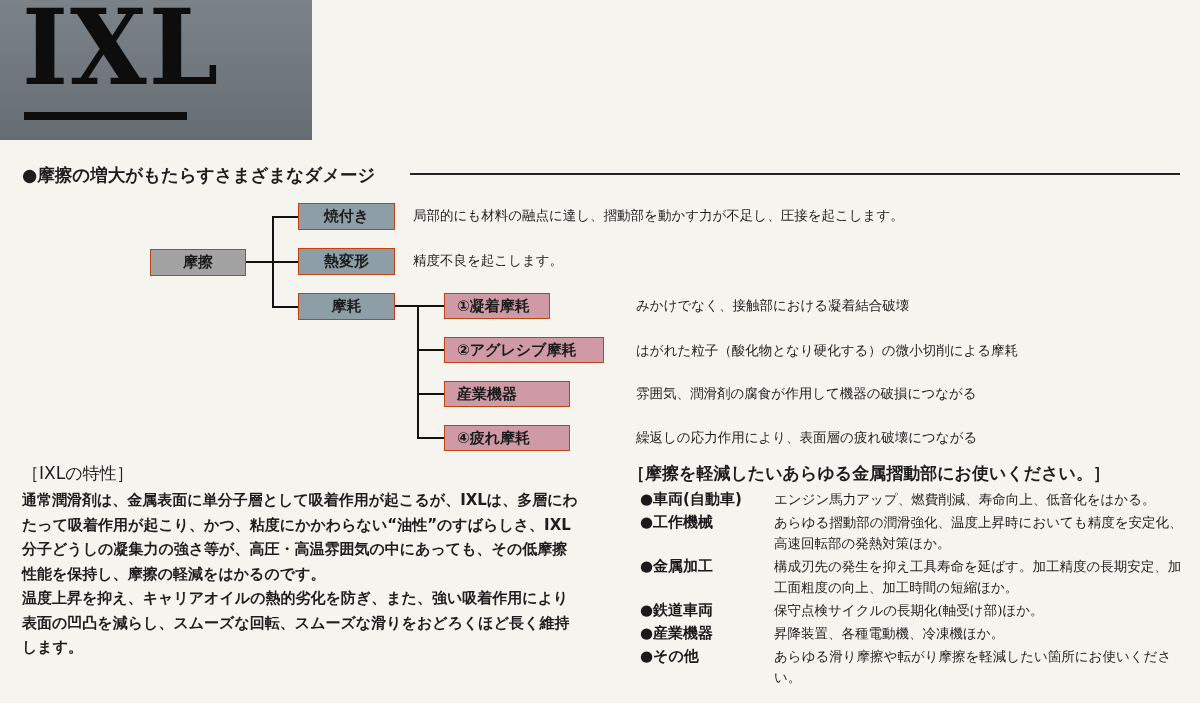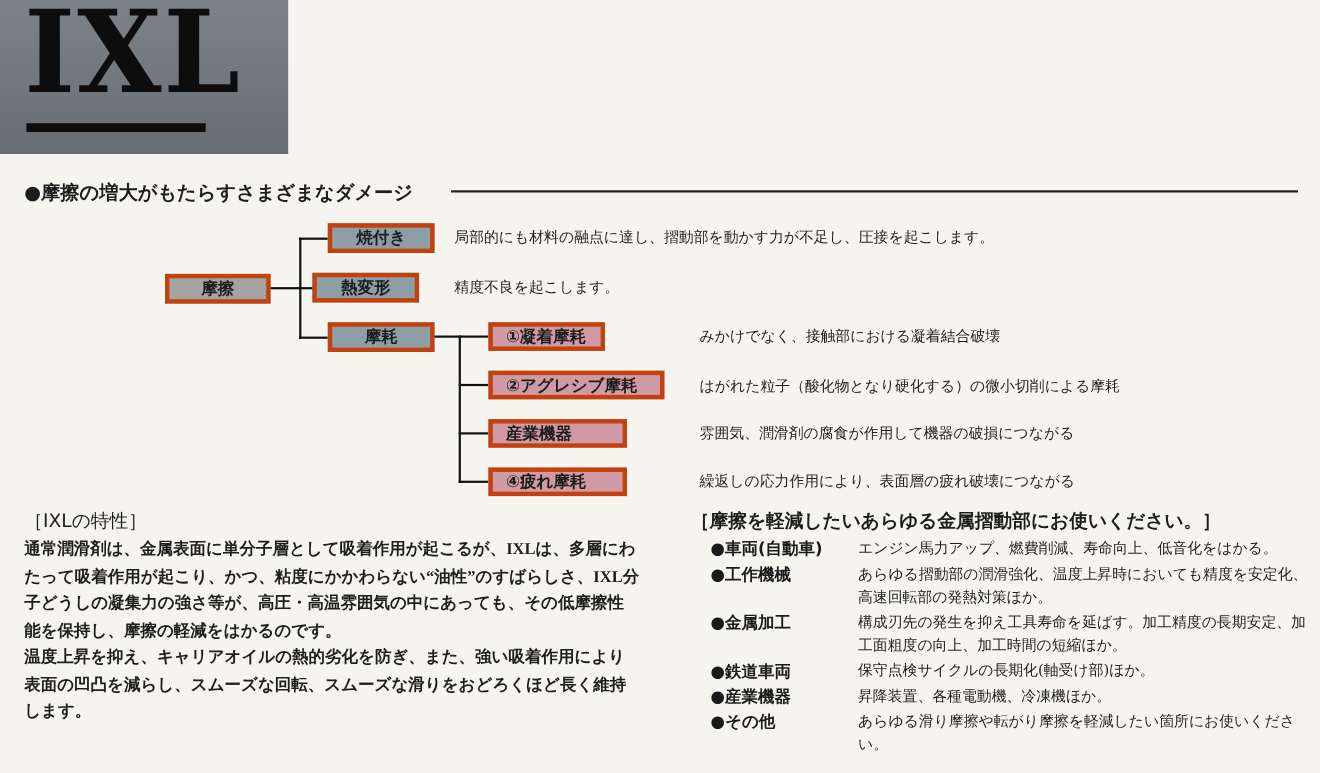--- a/index.html
+++ b/index.html
@@ -3,60 +3,60 @@
 <meta charset="utf-8">
 <style>
   html, body { margin:0; padding:0; }
   body {
     width:1200px; height:703px; position:relative; overflow:hidden;
     background:#f6f4ef;
     font-family:"DejaVu Sans", sans-serif;
     color:#1a1a1a;
   }
   .logo-panel {
-    position:absolute; left:0; top:0; width:262px; height:140px;
+    position:absolute; left:0; top:0; width:312px; height:140px;
     background:linear-gradient(180deg,#7b8288 0%,#6f767c 60%,#656c72 100%);
   }
   .logo-text {
     position:absolute; left:22px; top:-4px;
     font-family:"DejaVu Serif", serif; font-weight:bold;
     font-size:104px; letter-spacing:2px; color:#0d0d0d; line-height:1;
     transform:scaleX(0.95); transform-origin:left top;
   }
   .logo-underline {
     position:absolute; left:24px; top:112px; width:163px; height:8px; background:#0d0d0d;
   }
   .section-title {
     position:absolute; left:22px; top:163px; font-size:17.5px; font-weight:bold; color:#1d1d1d;
     white-space:nowrap;
   }
   .section-rule {
     position:absolute; left:410px; top:173px; width:770px; height:2px; background:#222;
   }
   .box {
-    position:absolute; border:4px solid #c2410c; box-sizing:border-box;
+    position:absolute; border:1px solid #c2410c; box-sizing:border-box;
     display:flex; align-items:center; justify-content:center;
     font-size:15px; font-weight:bold; color:#1c1c1c; white-space:nowrap;
   }
   .box.root { background:#a3a3a3; }
   .box.blue { background:#8e9ea6; }
   .box.pink { background:#cf9aa6; justify-content:flex-start; padding-left:12px; }
   .line { position:absolute; background:#111; }
   .desc { position:absolute; font-size:13.5px; color:#1e1e1e; white-space:nowrap; }
 
   .props-heading { position:absolute; left:22px; top:462px; font-size:17px; color:#1d1d1d; }
   .props-body {
     position:absolute; left:22px; top:488px; width:560px;
-    font-size:15px; line-height:24.5px; color:#1e1e1e; font-weight:bold;font-family:Liberation Serif, serif;
+    font-size:15px; line-height:24.5px; color:#1e1e1e; font-weight:bold;
   }
   .props-body p { margin:0; }
 
   .use-heading { position:absolute; left:628px; top:462px; font-size:17px; font-weight:bold; color:#1d1d1d; white-space:nowrap; }
   .use-list { position:absolute; left:640px; top:489px; width:560px; }
-  .use-row { display:flex; font-size:14px; line-height:21px;justify-content:flex-end; }
+  .use-row { display:flex; font-size:14px; line-height:21px; }
   .use-cat { width:134px; flex:none; font-weight:bold; font-size:15px; }
   .use-text { font-family:"DejaVu Serif", serif; font-size:13.5px; color:#1e1e1e; width:420px; }
   .use-row + .use-row { margin-top:2px; }
 </style>
 </head>
 <body>
 
 <div class="logo-panel">
   <div class="logo-text">IXL</div>
   <div class="logo-underline"></div>
@@ -67,21 +67,21 @@
 
 <div>
   <div class="box root" style="left:150px;top:249px;width:96px;height:27px;">摩擦</div>
 
   <div class="line" style="left:246px;top:261px;width:52px;height:2px;"></div>
   <div class="line" style="left:272px;top:216px;width:2px;height:92px;"></div>
   <div class="line" style="left:272px;top:216px;width:26px;height:2px;"></div>
   <div class="line" style="left:272px;top:306px;width:26px;height:2px;"></div>
 
   <div class="box blue" style="left:298px;top:203px;width:97px;height:27px;">焼付き</div>
-  <div class="box blue" style="left:284px;top:248px;width:97px;height:27px;">熱変形</div>
+  <div class="box blue" style="left:298px;top:248px;width:97px;height:27px;">熱変形</div>
   <div class="box blue" style="left:298px;top:293px;width:97px;height:27px;">摩耗</div>
 
   <div class="desc" style="left:413px;top:207px;">局部的にも材料の融点に達し、摺動部を動かす力が不足し、圧接を起こします。</div>
   <div class="desc" style="left:413px;top:252px;">精度不良を起こします。</div>
 
   <div class="line" style="left:395px;top:305px;width:49px;height:2px;"></div>
   <div class="line" style="left:417px;top:305px;width:2px;height:134px;"></div>
   <div class="line" style="left:417px;top:349px;width:27px;height:2px;"></div>
   <div class="line" style="left:417px;top:393px;width:27px;height:2px;"></div>
   <div class="line" style="left:417px;top:437px;width:27px;height:2px;"></div>

